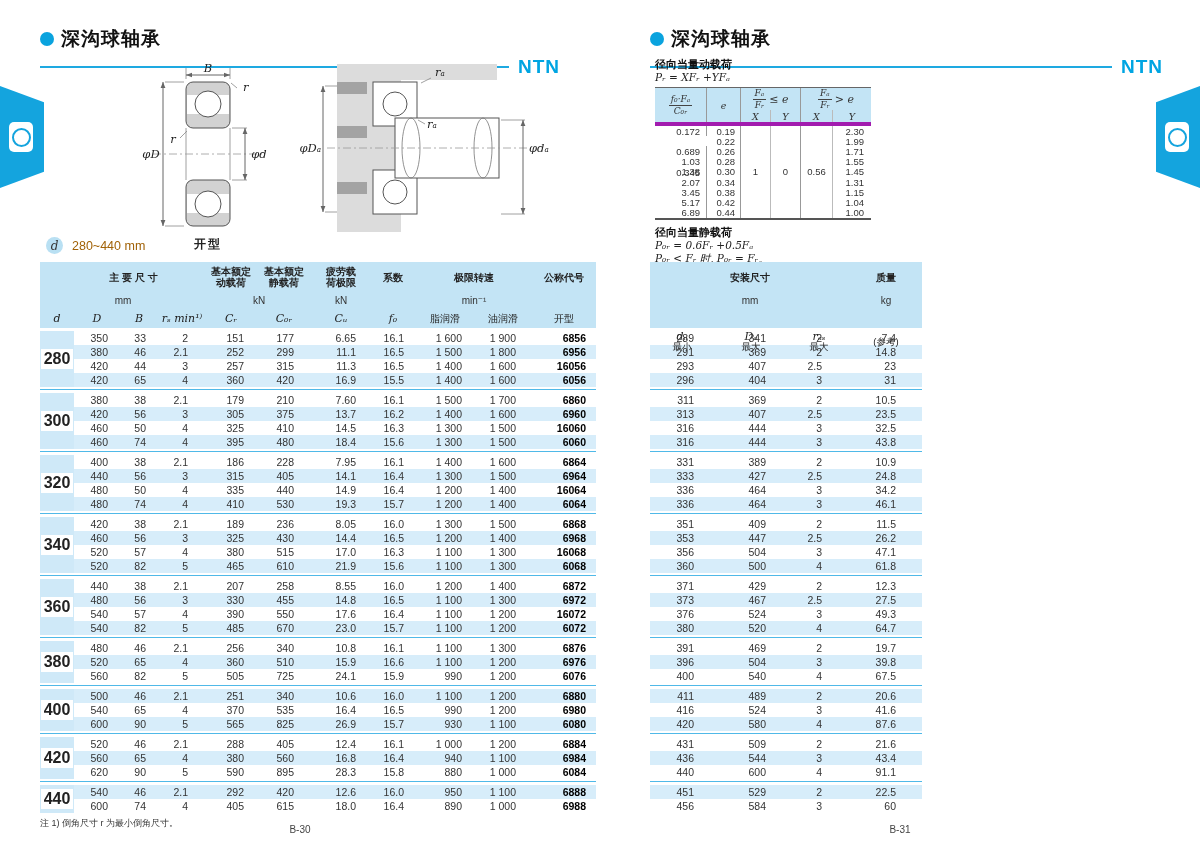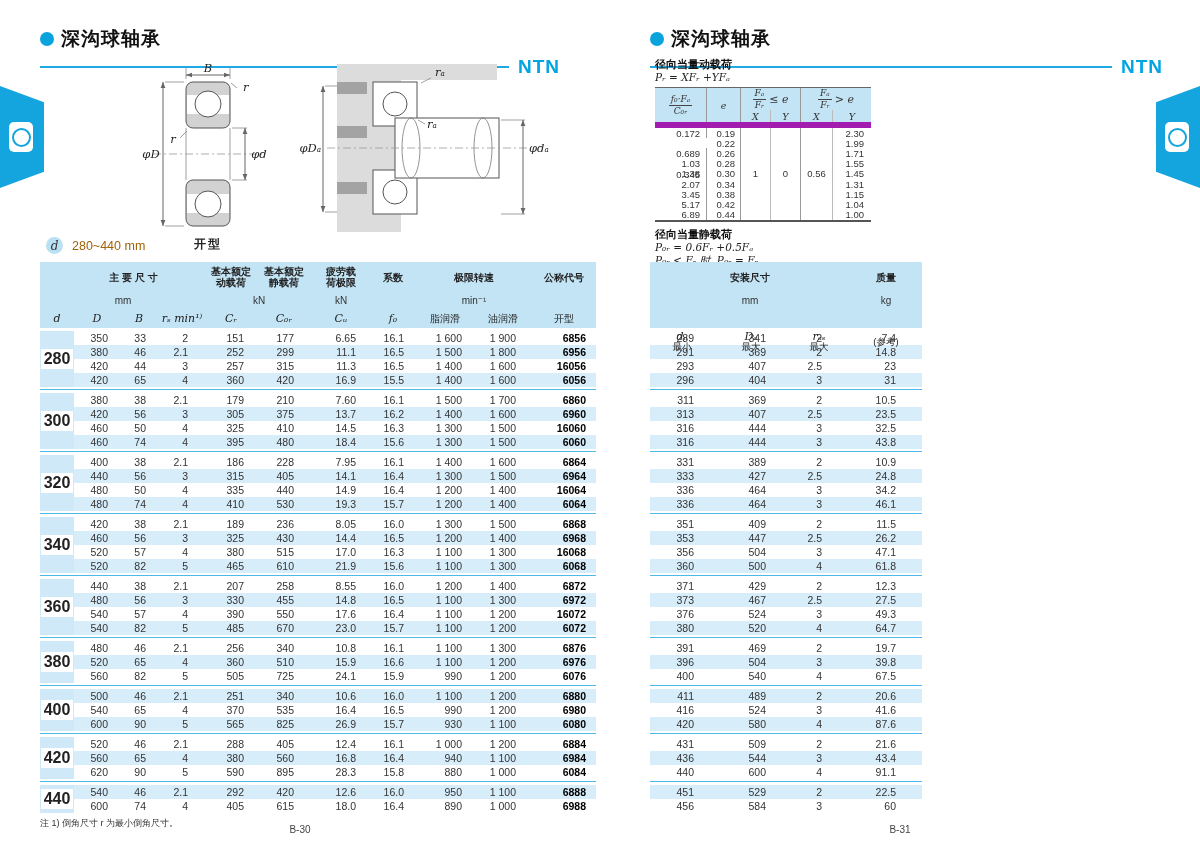--- a/index.html
+++ b/index.html
@@ -79,21 +79,21 @@
   .lnote{position:absolute;left:40px;top:817px;font-size:9px;color:#333;}
   .pno{position:absolute;top:824px;width:600px;text-align:center;font-size:10px;color:#444;}
   .pno-l{left:0;} .pno-r{left:600px;}
   
   .prtop{position:absolute;left:655px;top:58px;width:232px;}
   .sect-h{font-size:11px;font-weight:bold;color:#111;line-height:13px;}
   .formula{font-family:"DejaVu Serif","Liberation Serif",serif;font-style:italic;font-size:10.5px;
            color:#222;line-height:13px;}
   .dyn{width:216px;border-top:1px solid #666;border-bottom:2px solid #555;margin-top:3px;}
   .dyn-head{display:grid;grid-template-columns:52px 34px 30px 30px 32px 38px;grid-template-rows:22px 12px;
-            background:#c3e4f5;border-bottom:6px solid #a21caf;}
+            background:#c3e4f5;border-bottom:4px solid #a21caf;}
   .dh{display:flex;align-items:center;justify-content:center;font-size:9.5px;}
   .dh-frac{grid-column:1;grid-row:1/3;border-right:1px solid #999;}
   .dh-e{grid-column:2;grid-row:1/3;border-right:1px solid #999;}
   .dh-le{grid-column:3/5;grid-row:1;border-right:1px solid #999;gap:3px;}
   .dh-gt{grid-column:5/7;grid-row:1;gap:3px;}
   .dh-x1{grid-column:3;grid-row:2;border-right:1px solid #bbb;}
   .dh-y1{grid-column:4;grid-row:2;border-right:1px solid #999;}
   .dh-x2{grid-column:5;grid-row:2;border-right:1px solid #bbb;}
   .dh-y2{grid-column:6;grid-row:2;}
   .frac{display:inline-block;text-align:center;font-family:"DejaVu Serif",serif;font-style:italic;font-size:9px;line-height:9px;}

